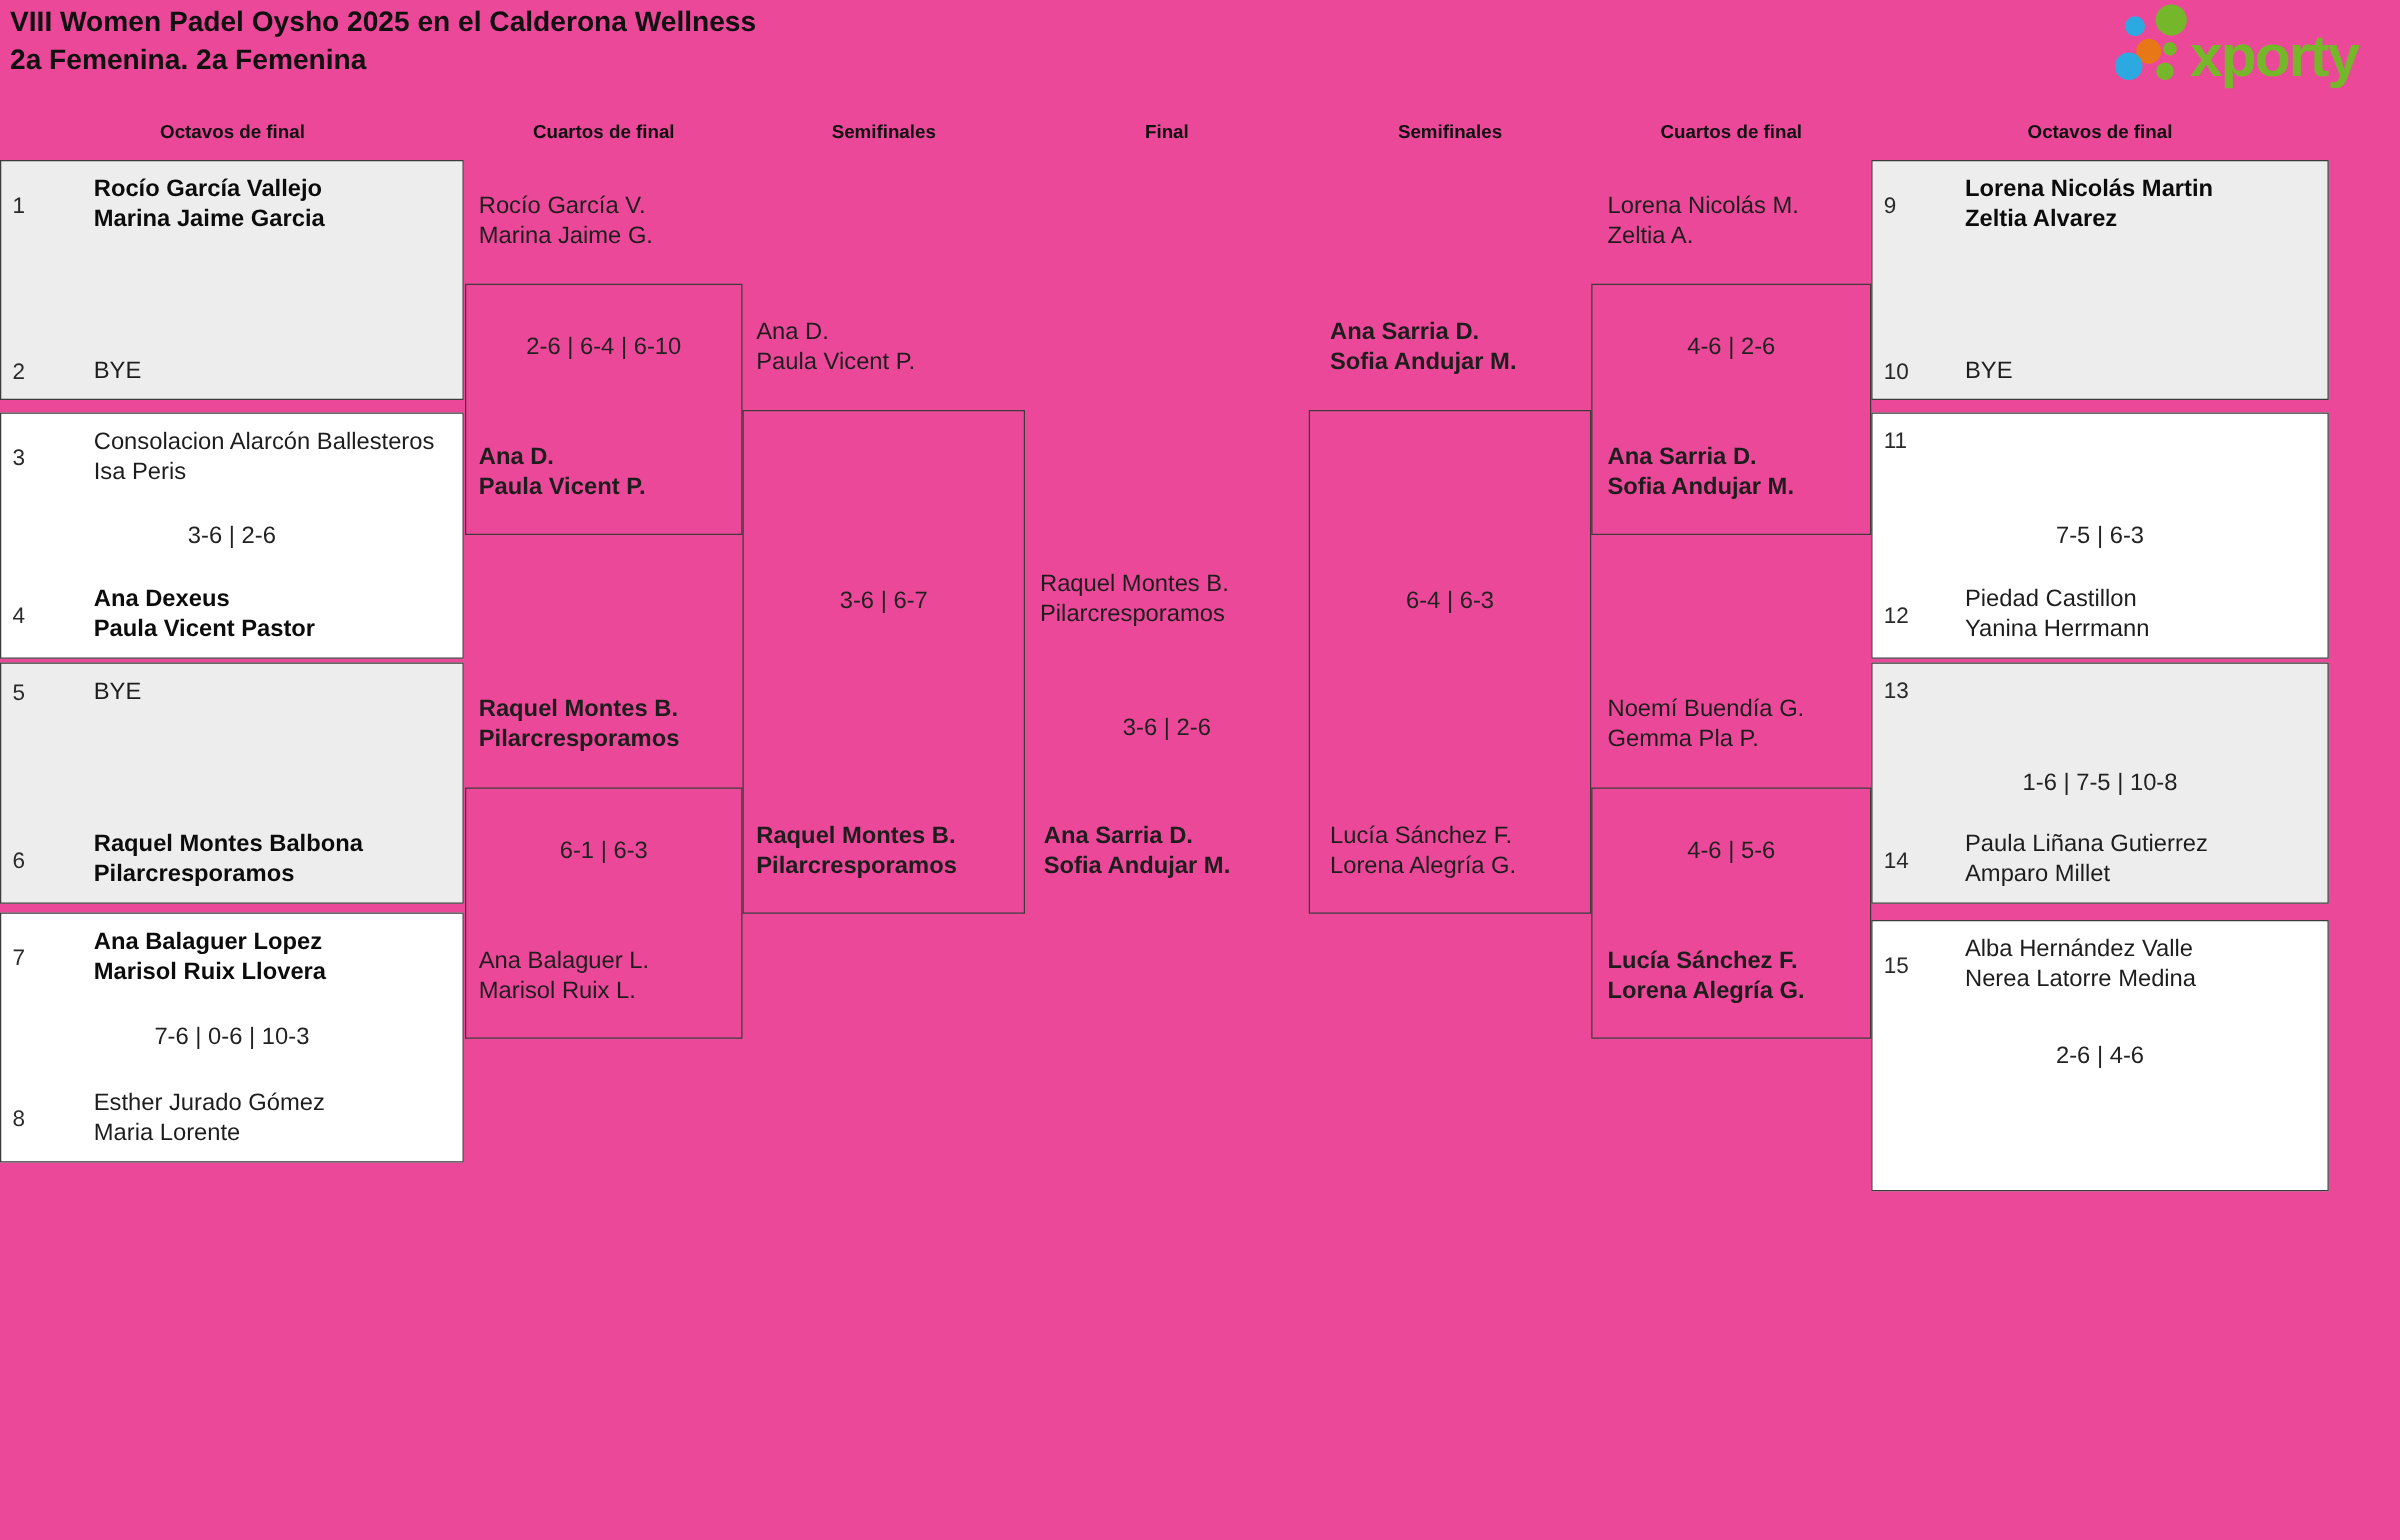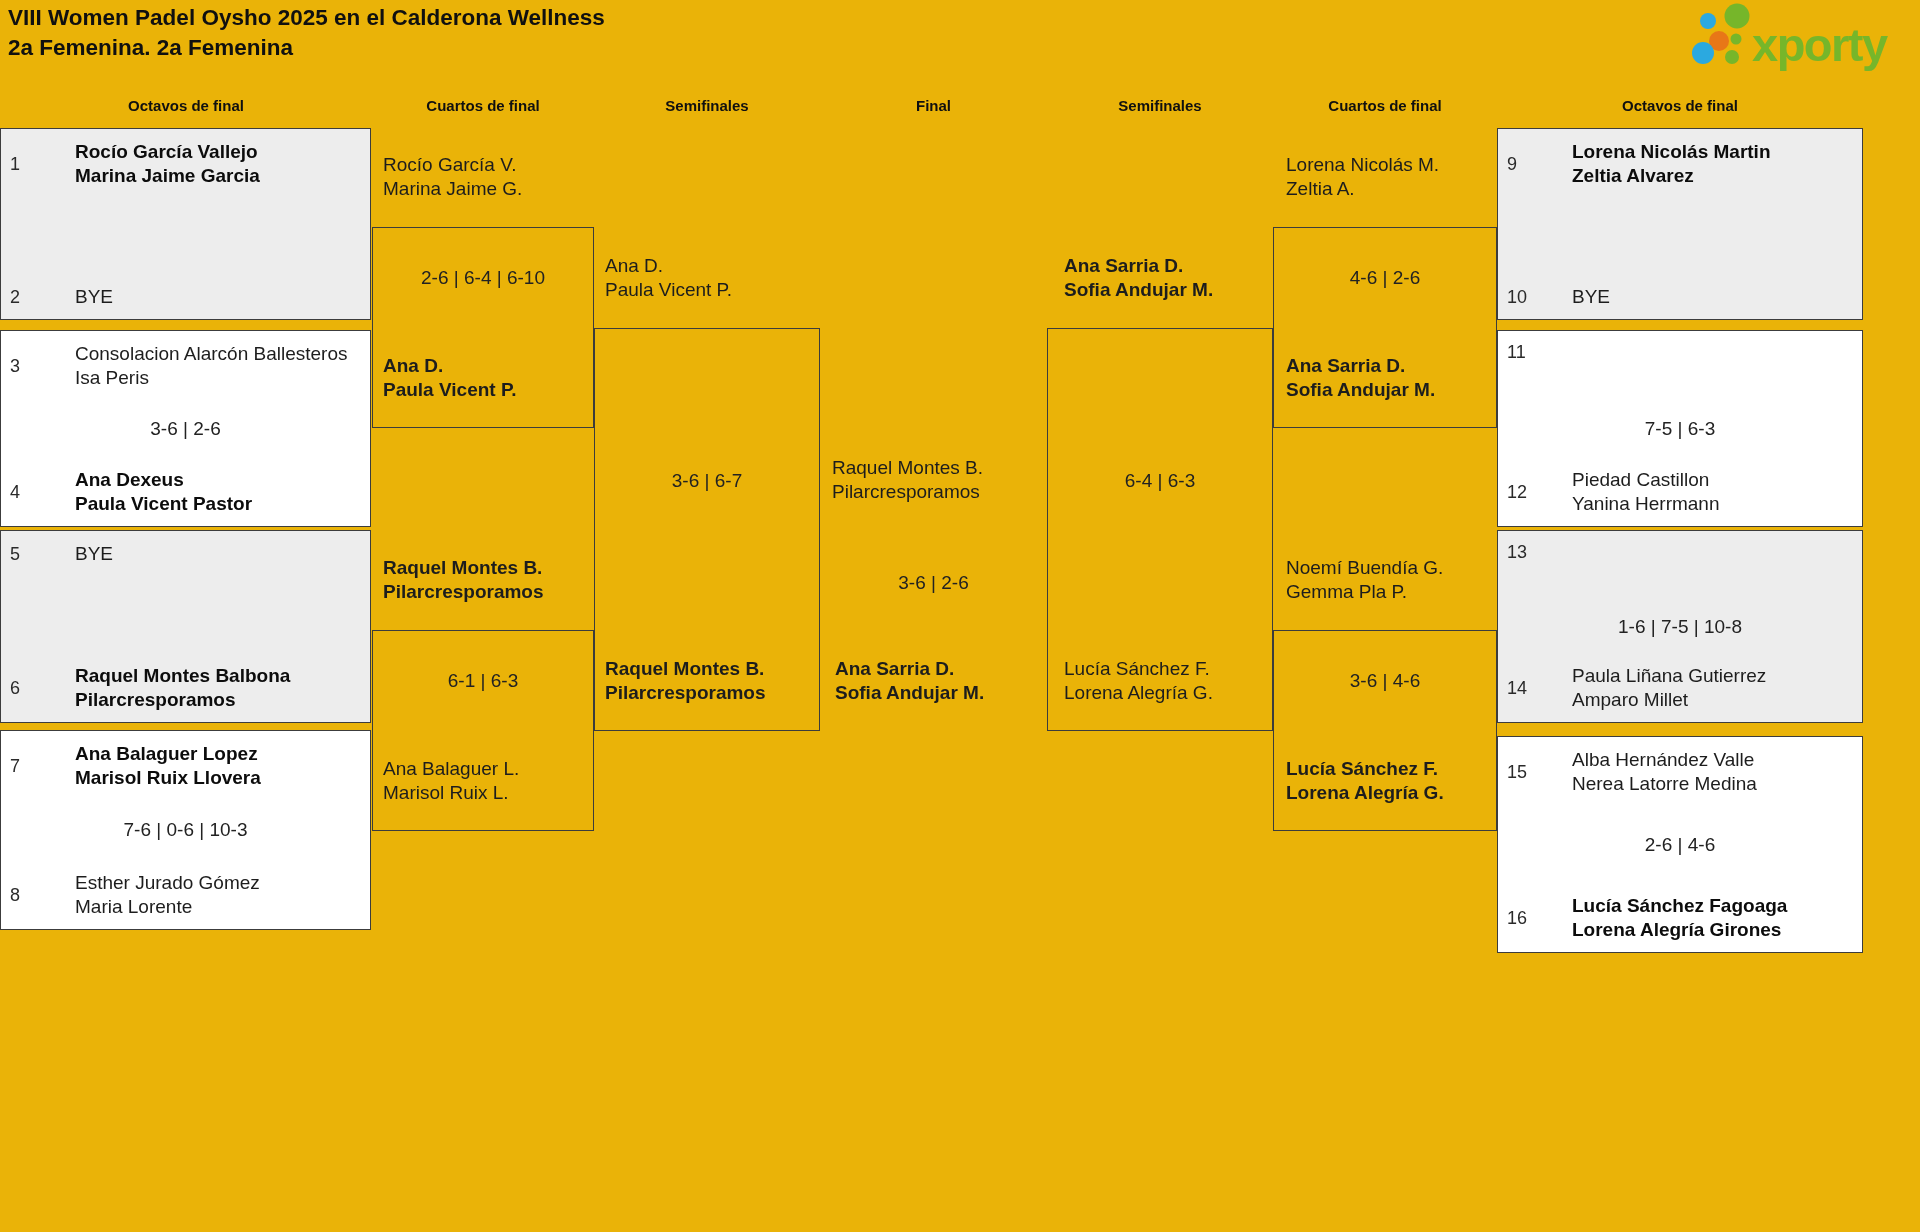--- a/index.html
+++ b/index.html
@@ -1,16 +1,16 @@
 <!DOCTYPE html>
 <html><head>
 <meta charset="utf-8">
 <style>
   html,body{margin:0;padding:0;background:#fff;}
-  .canvas{position:relative;width:1920px;height:1232px;background:#eab308;overflow:hidden;
+  .canvas{position:relative;width:1920px;height:1232px;background:#ec4899;overflow:hidden;
           font-family:"Liberation Sans","DejaVu Sans",sans-serif;color:#1d1d1d;}
   .title{position:absolute;left:8px;top:3px;font-size:22.5px;line-height:30px;font-weight:700;color:#101010;}
   .logo{position:absolute;left:1684px;top:0;width:236px;height:80px;cursor:pointer;}
   .hdr{position:absolute;top:97px;font-size:15px;font-weight:700;color:#101010;text-align:center;}
   .box{position:absolute;border:1.5px solid #3c3c3c;background:#ffffff;box-sizing:border-box;}
   .box.gray{background:#ededed;}
   .frame{position:absolute;border:1.5px solid #3c3c3c;background:transparent;box-sizing:border-box;}
   .r1row{position:absolute;left:9px;right:8px;display:flex;align-items:flex-start;}
   .r1row.top{top:11px;}
   .r1row.bot{bottom:10px;}
@@ -166,27 +166,20 @@
 
   <div class="box" style="left:1497px;top:736px;width:366px;height:217px">
     <div class="r1row top">
       <span class="seed">15</span>
       <div class="tname">
         <div>Alba Hernández Valle</div>
         <div>Nerea Latorre Medina</div>
       </div>
     </div>
     <div class="r1score">2-6 | 4-6</div>
-    <div class="r1row bot">
-      <span class="seed">16</span>
-      <div class="tname b">
-        <div>Lucía Sánchez Fagoaga</div>
-        <div>Lorena Alegría Girones</div>
-      </div>
-    </div>
   </div>
 
   <div class="frame" style="left:372px;top:227px;width:222px;height:201px"></div>
   <div class="frame" style="left:372px;top:630px;width:222px;height:201px"></div>
   <div class="frame" style="left:1273px;top:227px;width:224px;height:201px"></div>
   <div class="frame" style="left:1273px;top:630px;width:224px;height:201px"></div>
 
   <div class="frame" style="left:594px;top:328px;width:226px;height:403px"></div>
   <div class="frame" style="left:1047px;top:328px;width:226px;height:403px"></div>
 
@@ -247,19 +240,19 @@
   <div class="fscore" style="left:1273px;top:267px;width:224px">4-6 | 2-6</div>
   <div class="slot r b" style="left:1286px;top:354px;width:200px">
     <div>Ana Sarria D.</div>
     <div>Sofia Andujar M.</div>
   </div>
 
   <div class="slot r" style="left:1286px;top:556px;width:200px">
     <div>Noemí Buendía G.</div>
     <div>Gemma Pla P.</div>
   </div>
-  <div class="fscore" style="left:1273px;top:670px;width:224px">3-6 | 4-6</div>
+  <div class="fscore" style="left:1273px;top:670px;width:224px">4-6 | 5-6</div>
   <div class="slot r b" style="left:1286px;top:757px;width:200px">
     <div>Lucía Sánchez F.</div>
     <div>Lorena Alegría G.</div>
   </div>
 
 </div>
 
 </body></html>

